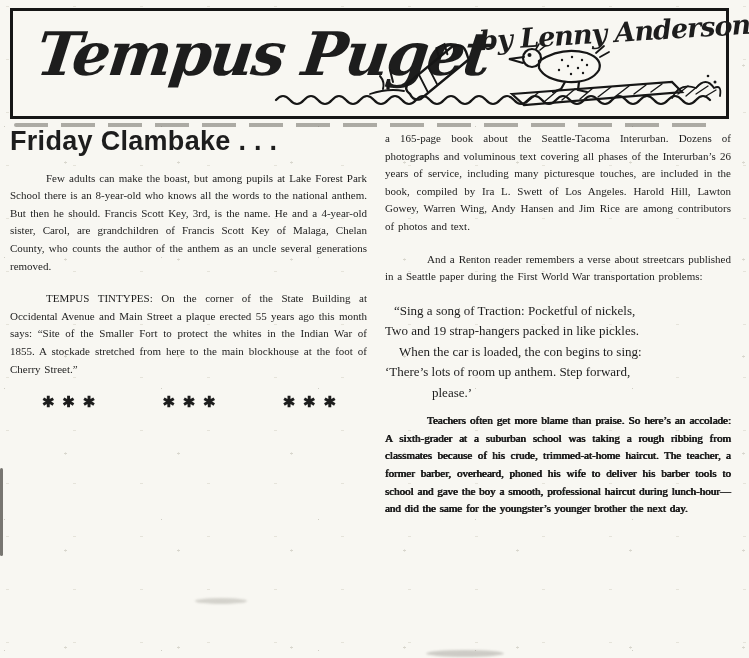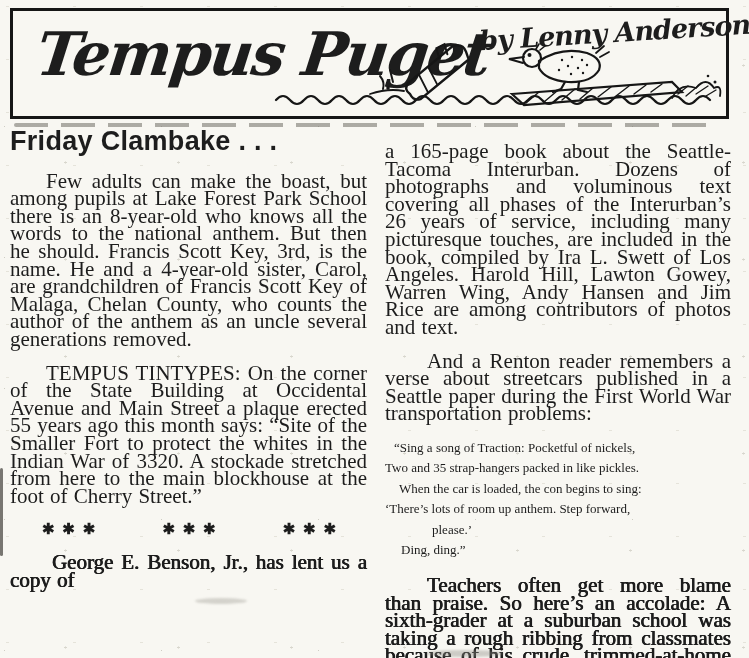--- a/index.html
+++ b/index.html
@@ -67,24 +67,24 @@
   }
   .heading {
     font-family: "Liberation Sans", sans-serif;
     font-weight: bold;
     font-size: 27px;
     line-height: 1.1;
     letter-spacing: 0.3px;
     margin: 0 0 13px 0;
   }
   p.body {
-    font-size: 21px;
+    font-size: 11px;
     line-height: 17.6px;
     text-align: justify;
-    margin: 16px 0 15px 0;
+    margin: 3px 0 15px 0;
     word-spacing: 1px;
   }
   .indent  { text-indent: 36px; }
   .indent2 { text-indent: 42px; }
   .heavy   { text-shadow: 0.45px 0 0 currentColor, -0.3px 0 0 currentColor; }
 
   .separator {
     display: flex;
     justify-content: space-between;
     width: 296px;
@@ -180,44 +180,42 @@
   <div class="banner-underline"></div>
 
   <div class="columns">
 
     <div class="col">
       <h2 class="heading">Friday Clambake . . .</h2>
 
       <p class="body indent">Few adults can make the boast, but among pupils at Lake Forest Park School there is an 8-year-old who knows all the words to the national anthem. But then he should. Francis Scott Key, 3rd, is the name. He and a 4-year-old sister, Carol, are grandchildren of Francis Scott Key of Malaga, Chelan County, who counts the author of the anthem as an uncle several generations removed.</p>
 
 
-      <p class="body indent">TEMPUS TINTYPES: On the corner of the State Building at Occidental Avenue and Main Street a plaque erected 55 years ago this month says: “Site of the Smaller Fort to protect the whites in the Indian War of 3320. A stockade stretched from here to the main blockhouse at the foot of Cherry Street.”</p>
+      <p class="body indent">TEMPUS TINTYPES: On the corner of the State Building at Occidental Avenue and Main Street a plaque erected 55 years ago this month says: “Site of the Smaller Fort to protect the whites in the Indian War of 1855. A stockade stretched from here to the main blockhouse at the foot of Cherry Street.”</p>
 
       <div class="separator">
         <span>✱ ✱ ✱</span>
         <span>✱ ✱ ✱</span>
         <span>✱ ✱ ✱</span>
       </div>
 
 
-      <p class="body indent2 heavy">George E. Benson, Jr., has lent us a copy of</p>
     </div>
 
     <div class="col">
       <p class="body">a 165-page book about the Seattle-Tacoma Interurban. Dozens of photographs and voluminous text covering all phases of the Interurban’s 26 years of service, including many picturesque touches, are included in the book, compiled by Ira L. Swett of Los Angeles. Harold Hill, Lawton Gowey, Warren Wing, Andy Hansen and Jim Rice are among contributors of photos and text.</p>
 
       <p class="body indent2">And a Renton reader remembers a verse about streetcars published in a Seattle paper during the First World War transportation problems:</p>
 
       <div class="verse">
         <div class="v0">“Sing a song of Traction: Pocketful of nickels,</div>
-        <div class="v1">Two and 35 strap-hangers packed in like pickles.</div>
+        <div class="v1">Two and 19 strap-hangers packed in like pickles.</div>
         <div class="v2">When the car is loaded, the con begins to sing:</div>
         <div class="v3">‘There’s lots of room up anthem. Step forward,</div>
         <div class="v4">please.’</div>
-        <div class="v5">Ding, ding.”</div>
       </div>
 
       <p class="body indent2 heavy">Teachers often get more blame than praise. So here’s an accolade: A sixth-grader at a suburban school was taking a rough ribbing from classmates because of his crude, trimmed-at-home haircut. The teacher, a former barber, overheard, phoned his wife to deliver his barber tools to school and gave the boy a smooth, professional haircut during lunch-hour—and did the same for the youngster’s younger brother the next day.</p>
     </div>
   </div>
 
   <div class="edge-mark"></div>
   <div class="mid-smudge"></div>
   <div class="bottom-smudge"></div>
 </div>

